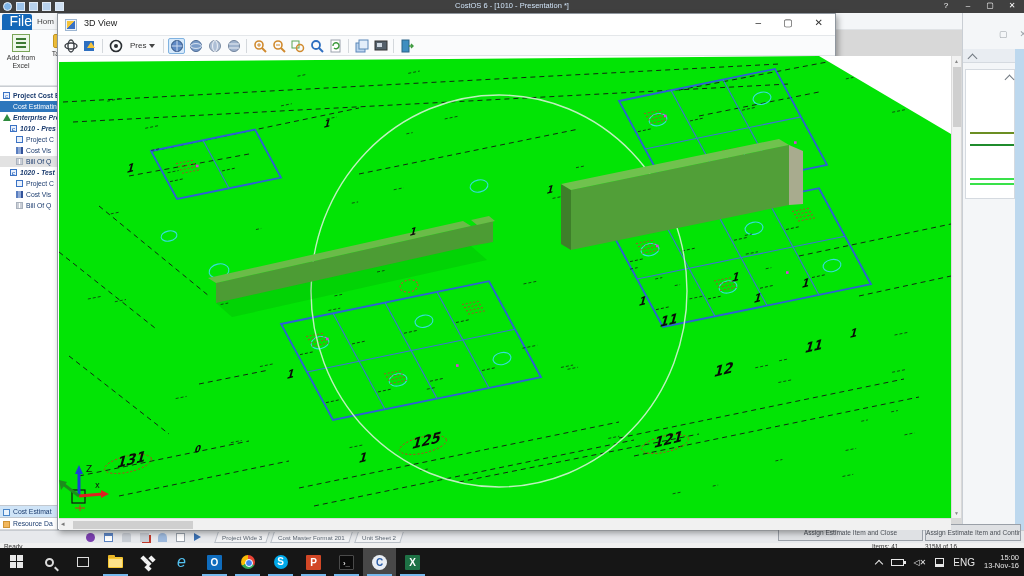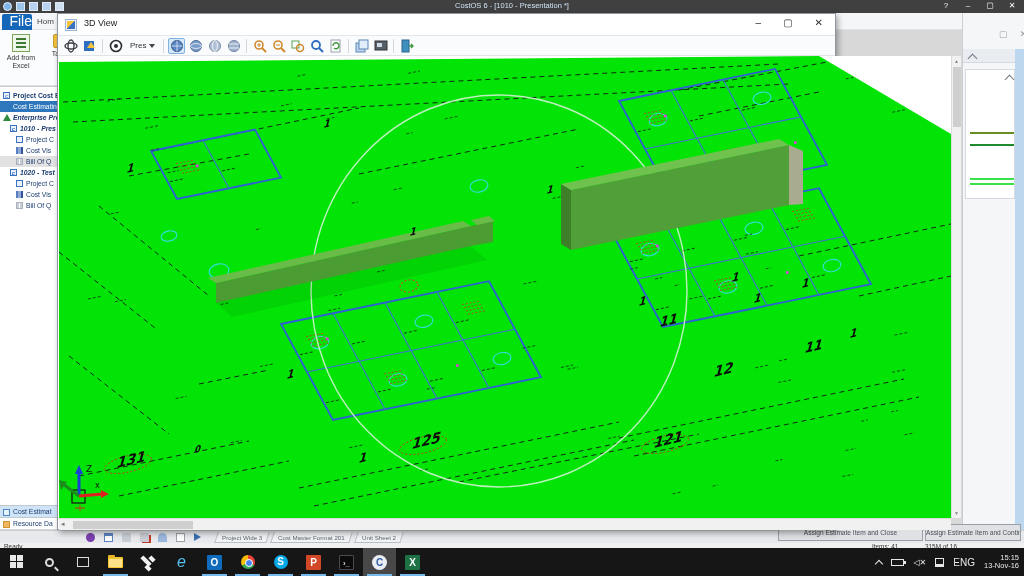--- a/index.html
+++ b/index.html
@@ -310,21 +310,21 @@
   <div class="tb-slot open">
       <div class="tile tile-excel">X</div>
     </div>
   <div id="tray">
     <div id="tray-chevron"></div>
     <div id="battery-icon"></div>
     <div id="volume-icon">◁✕</div>
     <div id="action-icon"></div>
     <div id="tray-lang">ENG</div>
     <div id="tray-clock">
-      <div>15:15</div>
+      <div>15:00</div>
       <div>13-Nov-16</div>
     </div>
   </div>
 </div>
 
 <div class="abs" id="tool-window">
   <div class="abs" id="tw-titlebar">
     <div id="tw-icon"></div>
     <div id="tw-title">3D View</div>
     <div id="tw-controls">

